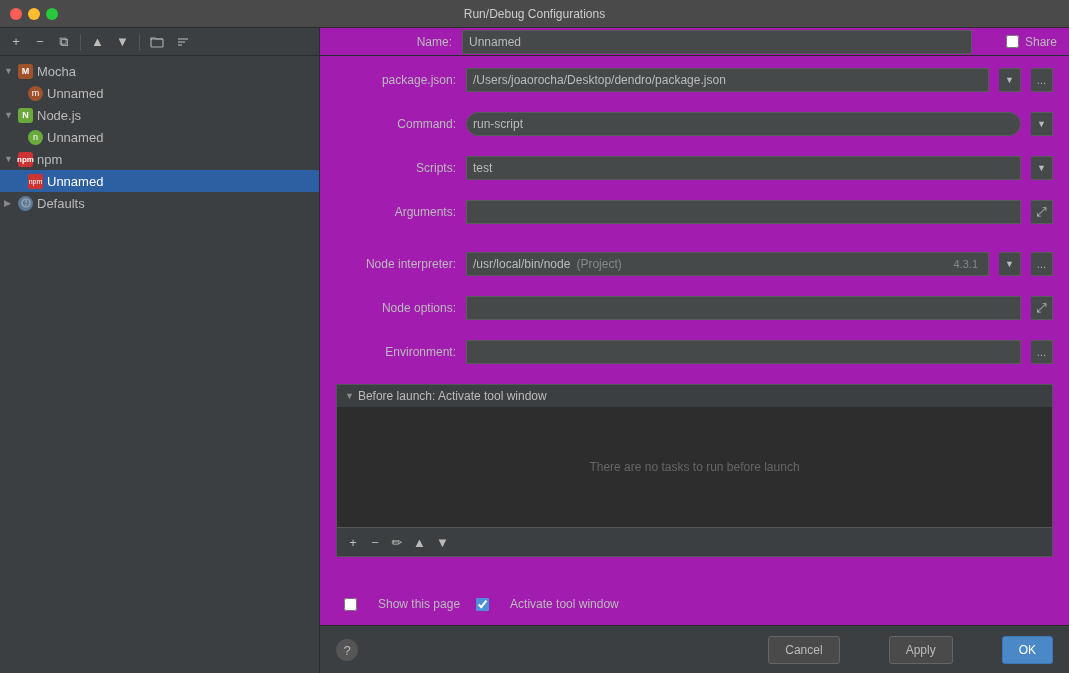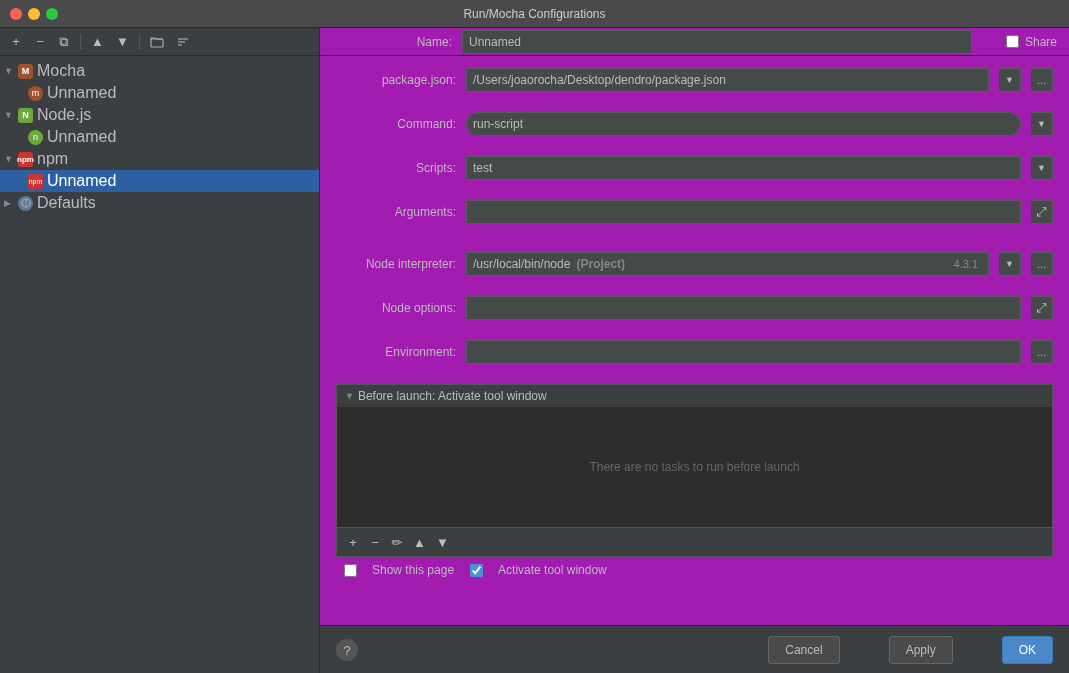--- a/index.html
+++ b/index.html
@@ -122,21 +122,21 @@
       width: 16px;
       height: 16px;
       margin-right: 4px;
       flex-shrink: 0;
       display: flex;
       align-items: center;
       justify-content: center;
       font-size: 11px;
     }
     .tree-label {
-      font-size: 16px;
+      font-size: 13px;
     }
 
     
     .icon-mocha {
       background: #a0522d;
       border-radius: 2px;
       color: white;
       font-size: 9px;
       font-weight: bold;
     }
@@ -333,21 +333,22 @@
     .before-launch-options {
       display: flex;
       align-items: center;
       padding: 6px 8px;
       gap: 16px;
     }
 
     .option-item {
       display: flex;
       align-items: center;
-      gap: 15px;
+      gap: 21px;
+      margin-top: 34px;
     }
 
     .option-checkbox {
       width: 13px;
       height: 13px;
       accent-color: #4a90d9;
     }
 
     .option-label {
       font-size: 12px;
@@ -408,21 +409,21 @@
   </style>
 </head>
 <body>
 
 <div class="title-bar">
   <div class="title-bar-buttons">
     <button class="title-btn btn-close"></button>
     <button class="title-btn btn-min"></button>
     <button class="title-btn btn-max"></button>
   </div>
-  <span class="title-text">Run/Mocha Configurations</span>
+  <span class="title-text">Run/Debug Configurations</span>
 </div>
 
 <div class="main-container">
 
   <div class="sidebar">
     <div class="sidebar-toolbar">
       <button class="toolbar-btn">+</button>
       <button class="toolbar-btn">−</button>
       <button class="toolbar-btn">⧉</button>
       <div class="toolbar-separator"></div>
@@ -541,21 +542,21 @@
         </div>
       </div>
 
       <div class="section-divider"></div>
 
       <div class="form-row">
         <span class="form-label">Node interpreter:</span>
         <div class="form-input-container">
           <div class="form-input" style="display:flex;align-items:center;flex:1;">
             <span>/usr/local/bin/node</span>
-            <span style="color:#888888;margin-left:6px;font-weight:bold;">(Project)</span>
+            <span style="color:#888888;margin-left:6px;">(Project)</span>
             <span style="flex:1;"></span>
             <span class="interpreter-version">4.3.1</span>
           </div>
           <button class="dropdown-btn">▼</button>
           <button class="more-btn">…</button>
         </div>
       </div>
 
       <div class="form-row">
         <span class="form-label">Node options:</span>

